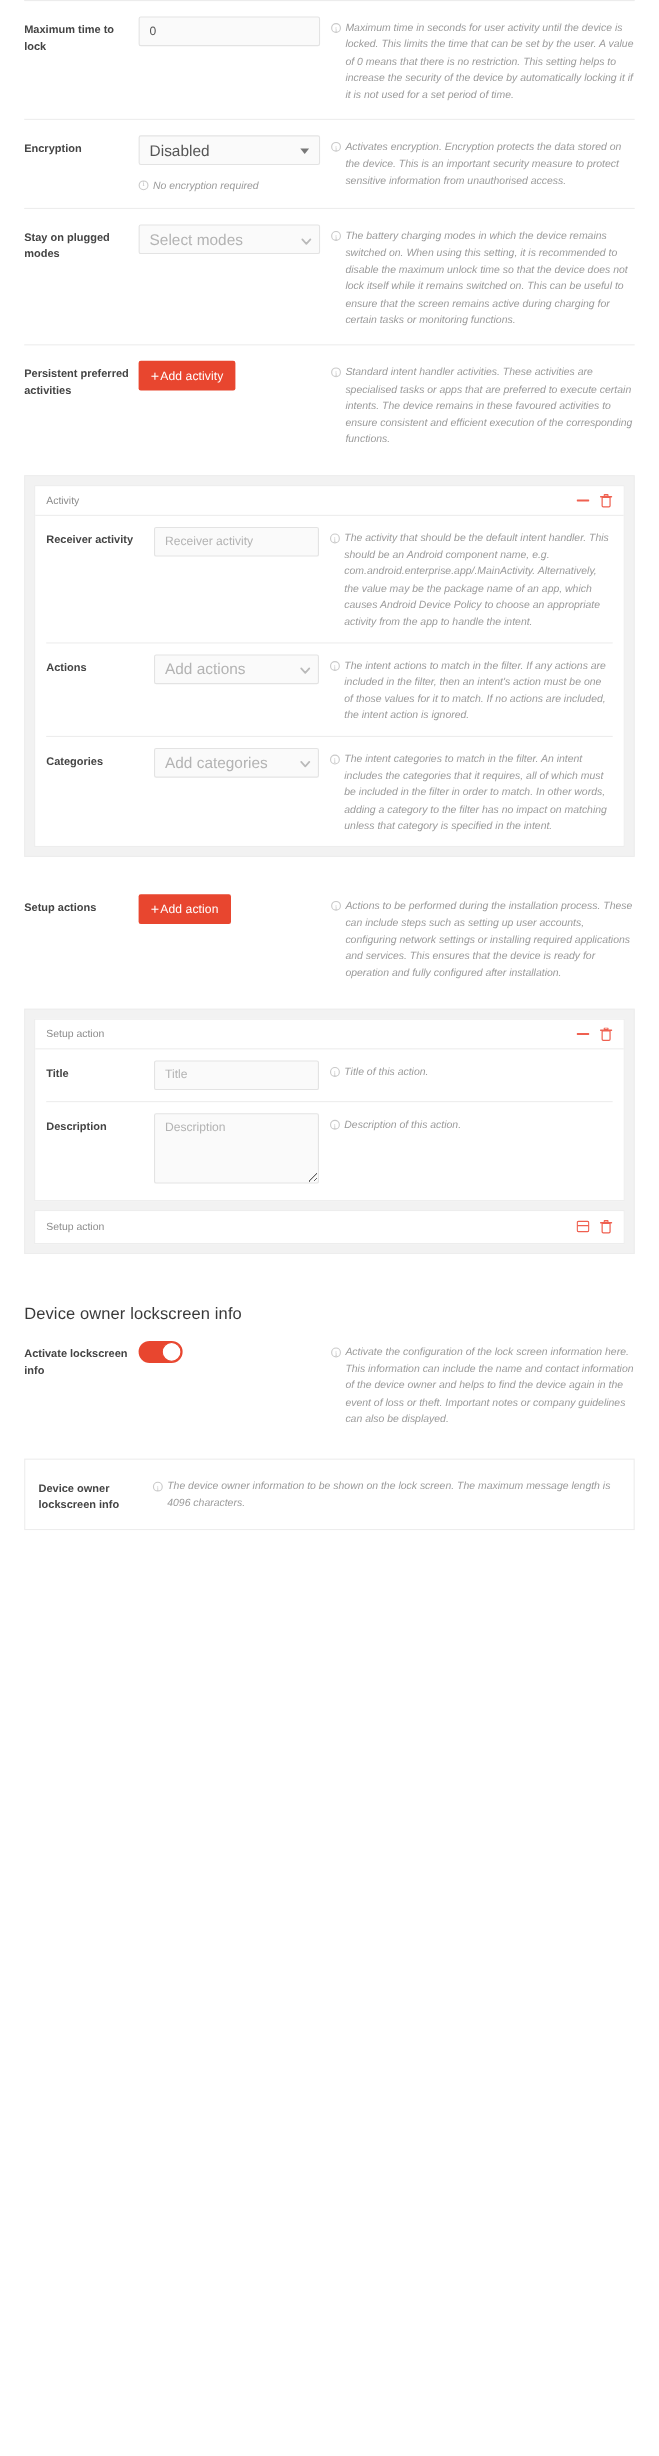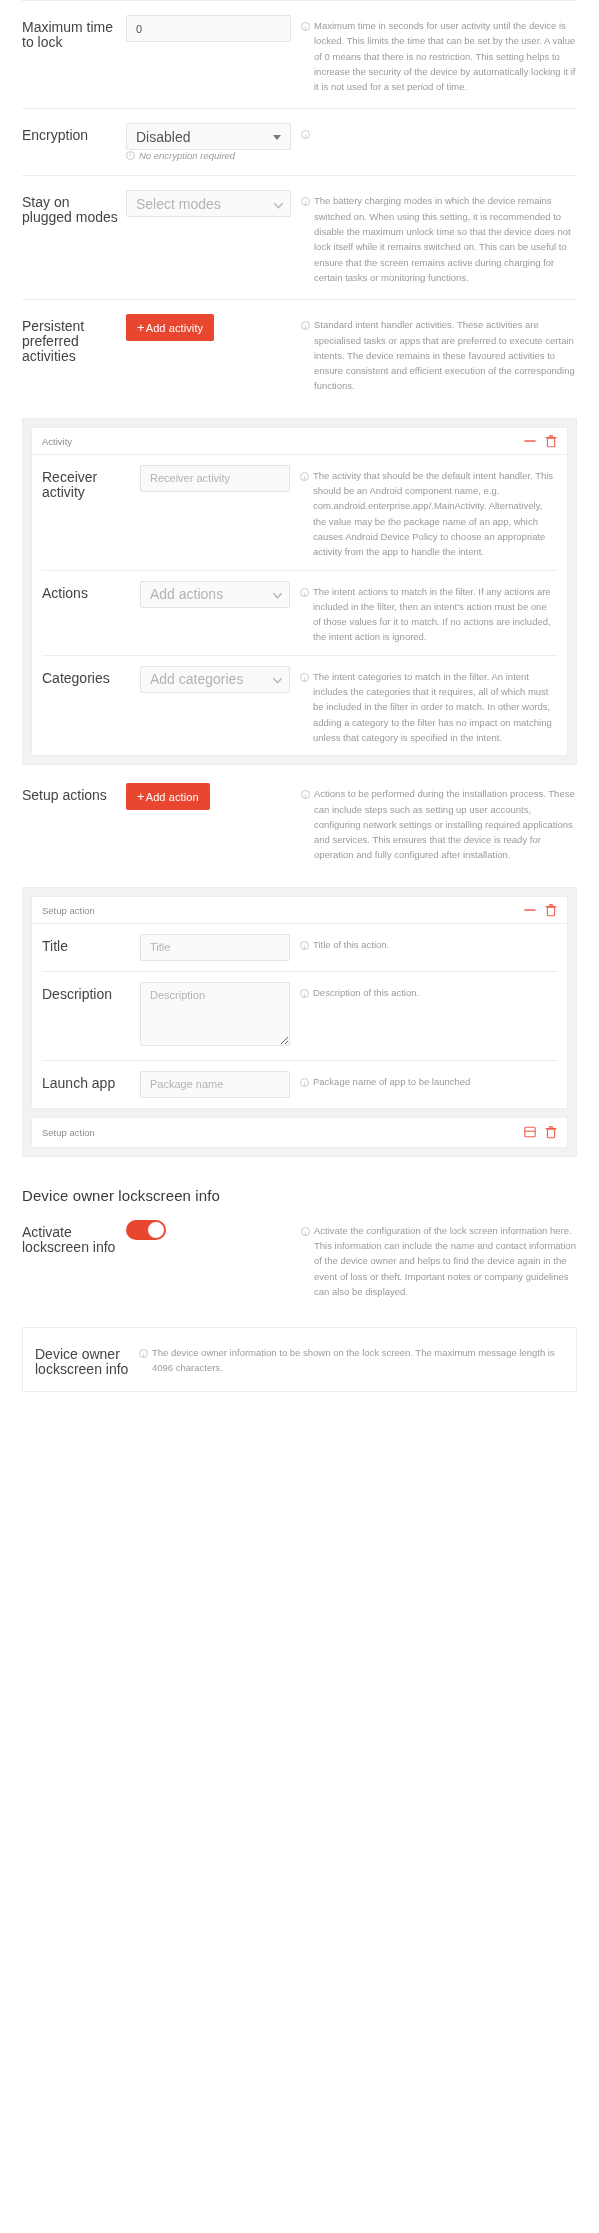--- a/index.html
+++ b/index.html
@@ -28,35 +28,36 @@
     display: flex;
     align-items: flex-start;
     padding: 14px 0 14px 0;
     border-bottom: 1px solid #ededed;
     min-height: 40px;
   }
   .row.no-border { border-bottom: none; }
   .col-label {
     width: 104px;
     flex: 0 0 104px;
-    font-size: 14px;
-    font-weight: normal;
+    font-size: 10px;
+    font-weight: bold;
     color: #444;
     line-height: 15px;
     padding-top: 5px;
     padding-right: 6px;
   }
   .col-field {
     width: 175px;
     flex: 0 0 175px;
     padding-right: 10px;
   }
   .col-help {
     flex: 1 1 auto;
     font-size: 9.5px;
+    font-style: italic;
     color: #9b9b9b;
     line-height: 15.3px;
     padding-top: 3px;
     display: flex;
     gap: 4px;
   }
   .col-help .ic { flex: 0 0 auto; padding-top: 1px; }
   .col-help .txt { flex: 1 1 auto; }
 
   
@@ -129,21 +130,21 @@
     border-right:4.5px solid transparent;
     border-top:5px solid #787878;
   }
   .caret-chev {
     position:absolute; right:8px; top:50%; margin-top:-4px;
     width:9px; height:9px;
   }
   .caret-chev svg { display:block; }
 
   .sub-note {
-    margin-top: 0;
+    margin-top: 14px;
     font-size: 9.5px;
     font-style: italic;
     color:#9b9b9b;
     display:flex; gap:4px; align-items:flex-start;
   }
 
   
   .btn-red {
     display:inline-flex;
     align-items:center;
@@ -159,21 +160,21 @@
     cursor: pointer;
     letter-spacing:.1px;
   }
   .btn-red .plus { font-size:13px; margin-right:1px; font-weight:300; line-height:1; }
 
   
   .card-wrap {
     background: #f2f2f2;
     border: 1px solid #ededed;
     padding: 8px;
-    margin: 10px 0 4px 0;
+    margin: 10px 0 20px 0;
   }
   .card {
     background:#fff;
     border: 1px solid #ededed;
   }
   .card-head {
     display:flex; align-items:center;
     padding: 7px 10px 6px 10px;
     border-bottom: 1px solid #ededed;
   }
@@ -253,20 +254,21 @@
         <span>Disabled</span>
         <span class="caret-tri"></span>
       </div>
       <div class="sub-note">
         <span class="ic"><span class="info-ic"></span></span>
         <span>No encryption required</span>
       </div>
     </div>
     <div class="col-help">
       <span class="ic"><span class="info-ic"></span></span>
+      <span class="txt">Activates encryption. Encryption protects the data stored on the device. This is an important security measure to protect sensitive information from unauthorised access.</span>
     </div>
   </div>
 
   <div class="row">
     <div class="col-label">Stay on plugged modes</div>
     <div class="col-field">
       <div class="selectbox placeholder-style">
         <span>Select modes</span>
         <span class="caret-chev">
           <svg viewBox="0 0 12 12" width="11" height="11">
@@ -417,30 +419,20 @@
           <div class="col-label">Description</div>
           <div class="col-field">
             <textarea class="txtarea" rows="4" style="height: 64px;" placeholder="Description"></textarea>
           </div>
           <div class="col-help">
             <span class="ic"><span class="info-ic"></span></span>
             <span class="txt">Description of this action.</span>
           </div>
         </div>
 
-        <div class="row">
-          <div class="col-label">Launch app</div>
-          <div class="col-field">
-            <input class="txtbox" placeholder="Package name" style="">
-          </div>
-          <div class="col-help">
-            <span class="ic"><span class="info-ic"></span></span>
-            <span class="txt">Package name of app to be launched</span>
-          </div>
-        </div>
 
       </div>
     </div>
 
     <div class="card-collapsed">
       <span class="card-title">Setup action</span>
       <span class="card-actions">
         <span class="icon-btn">
           <svg width="12" height="12" viewBox="0 0 12 12">
             <rect x="0.8" y="1.3" width="10.4" height="9.4" rx="1" fill="none" stroke="#ef6050" stroke-width="1.1"></rect>

